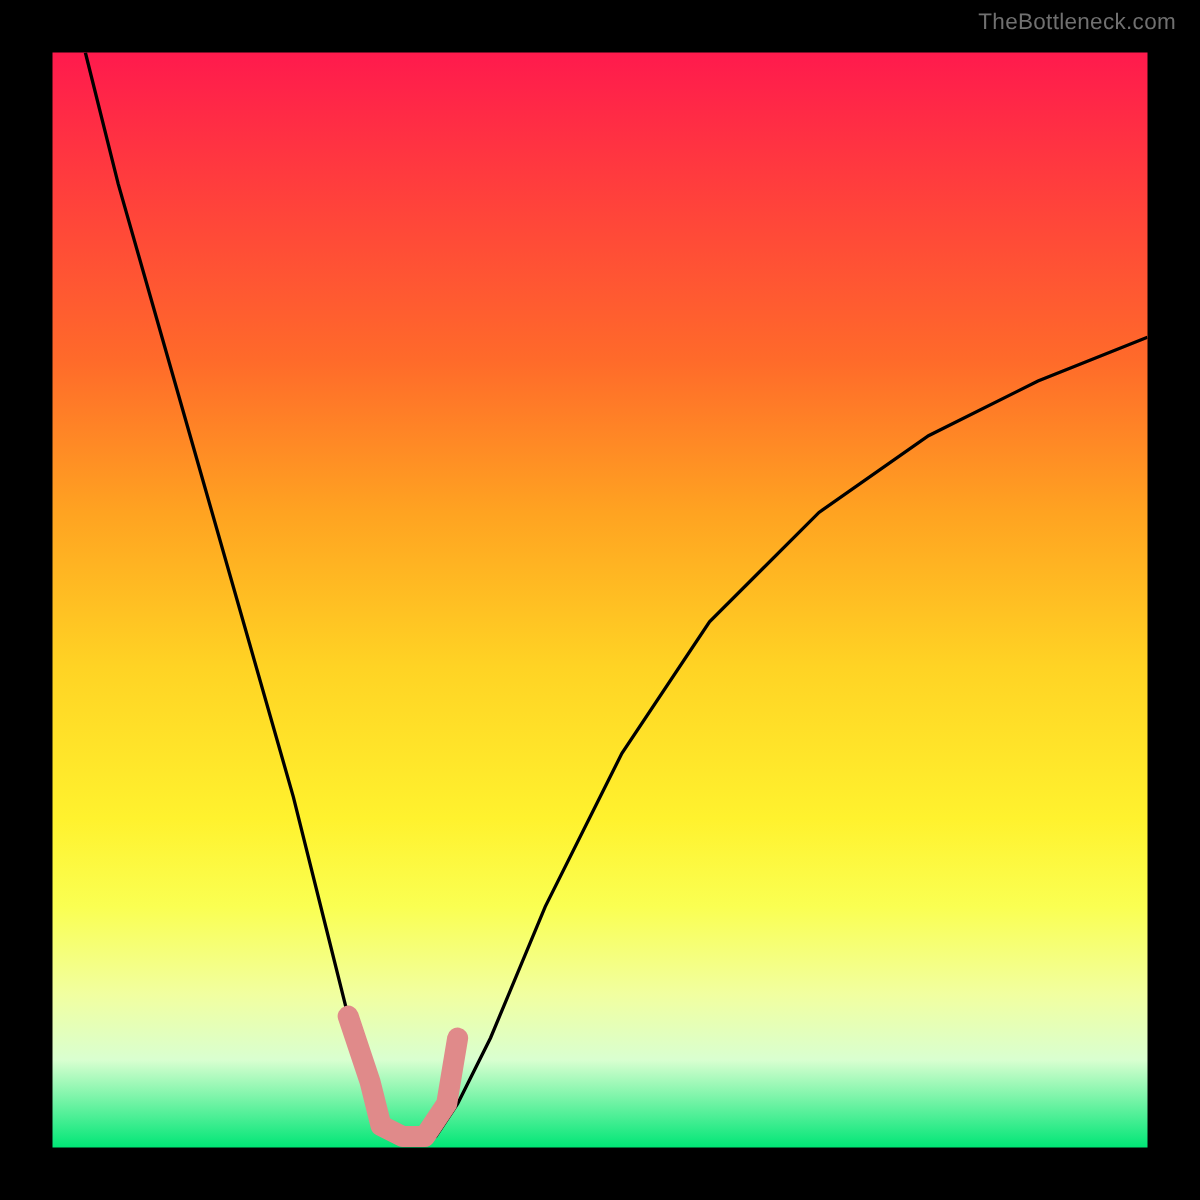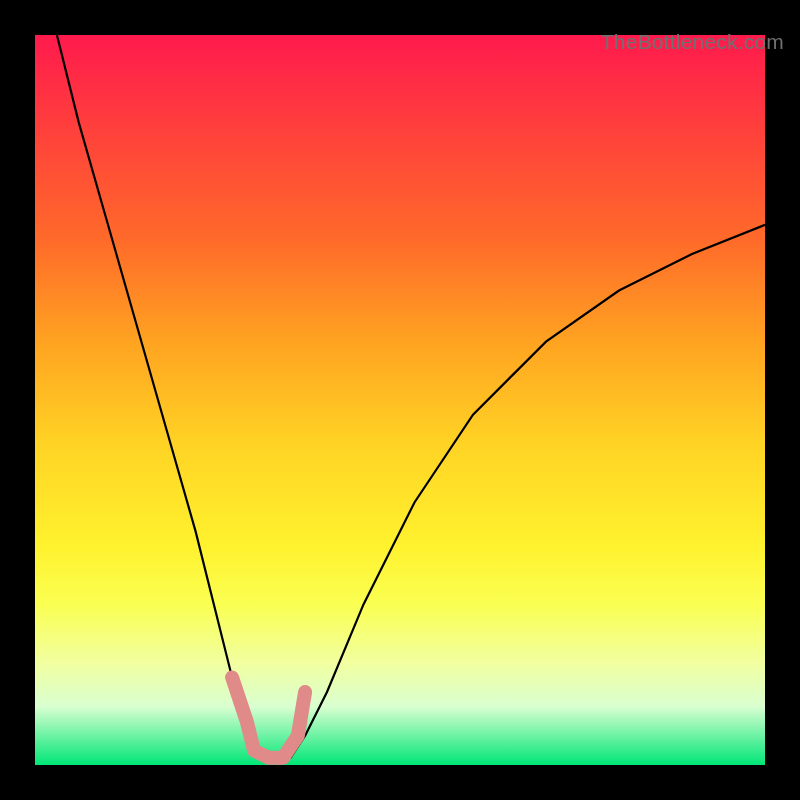--- a/index.html
+++ b/index.html
@@ -36,25 +36,24 @@
       #f1ffa0 86%,
       #d9ffd0 92%,
       #00e676 100%
     );
   }
   .watermark {
     position: absolute;
     top: 6px;
     right: 16px;
     font-family: Arial, Helvetica, sans-serif;
-    font-size: 21px;
+    font-size: 15px;
     color: #707070;
     letter-spacing: 0.2px;
     user-select: none;
-    margin-top: 24px;
   }
   svg.curve {
     position: absolute;
     top: 0;
     left: 0;
     width: 730px;
     height: 730px;
   }
 </style>
 </head>

